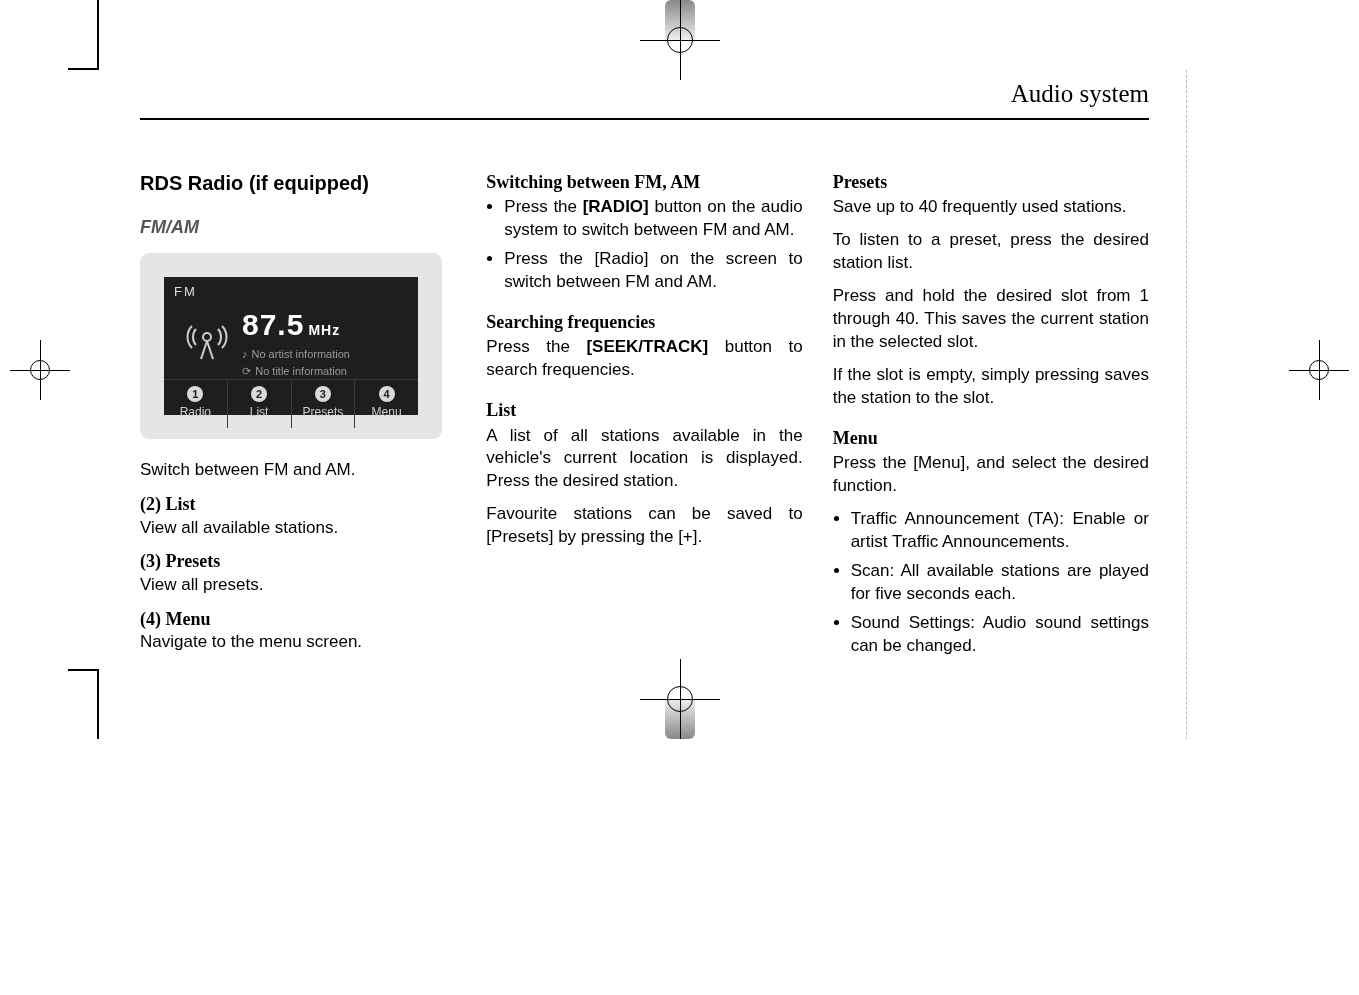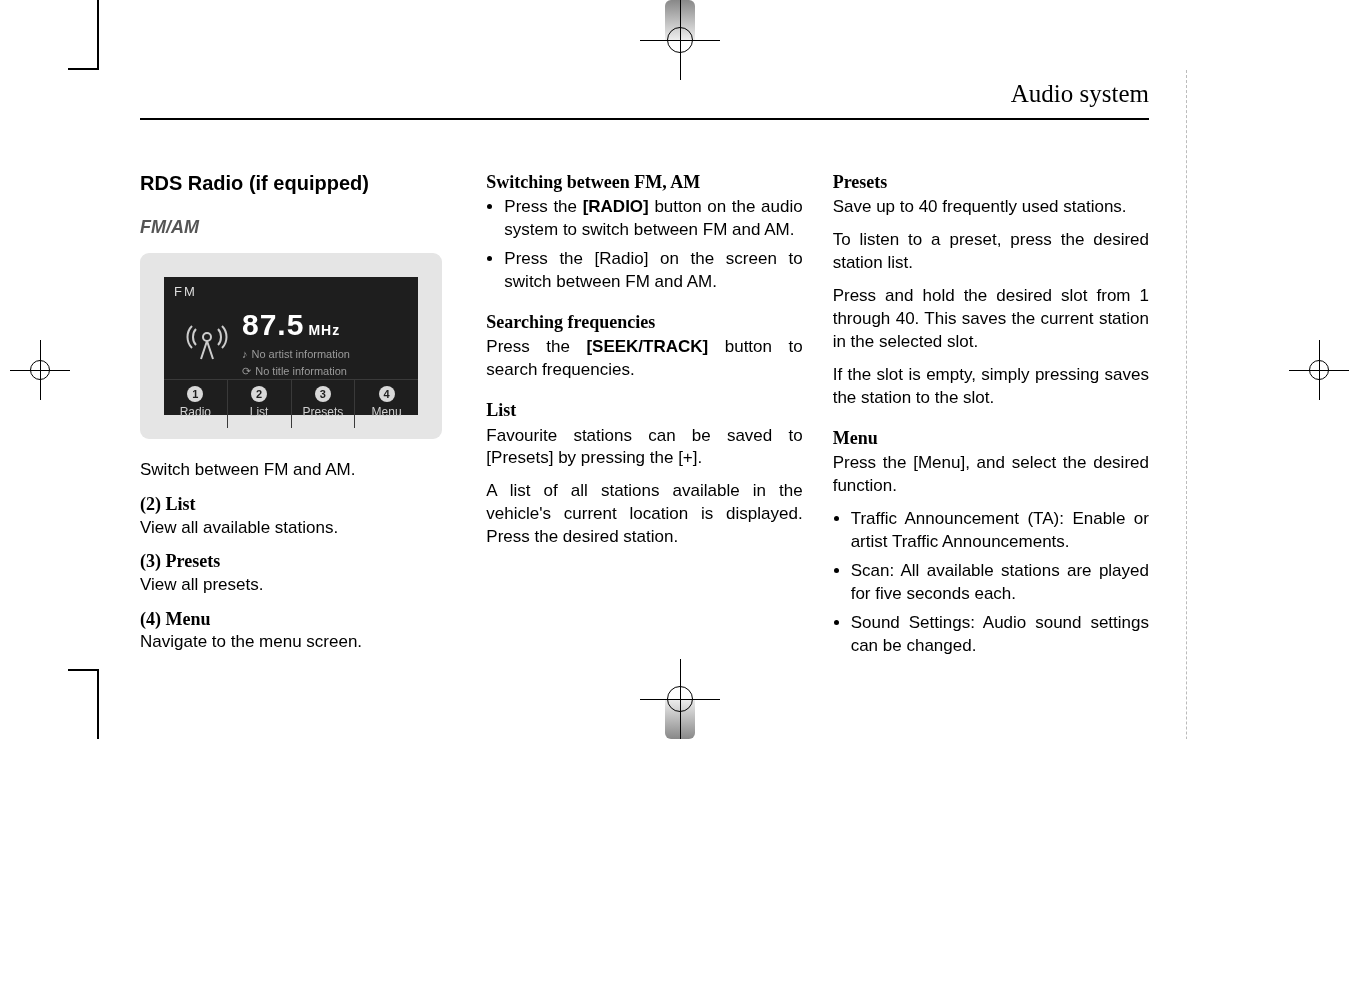--- a/index.html
+++ b/index.html
@@ -313,22 +313,22 @@
         </li>
         <li>Press the [Radio] on the screen to switch between FM and AM.</li>
       </ul>
 
       <div class="serif-b">Searching frequencies</div>
       <p>
         <span>Press the </span><span class="bold">[SEEK/TRACK]</span><span> button to search frequencies.</span>
       </p>
 
       <div class="serif-b">List</div>
+      <p>A list of all stations available in the vehicle's current location is displayed. Press the desired station.</p>
       <p>Favourite stations can be saved to [Presets] by pressing the [+].</p>
-      <p>A list of all stations available in the vehicle's current location is displayed. Press the desired station.</p>
     </div>
 
     <div class="col">
       <div class="serif-b" style="margin-top:0;">Presets</div>
       <p>Save up to 40 frequently used stations.</p>
       <p>To listen to a preset, press the desired station list.</p>
       <p>Press and hold the desired slot from 1 through 40. This saves the current station in the selected slot.</p>
       <p>If the slot is empty, simply pressing saves the station to the slot.</p>
 
       <div class="serif-b">Menu</div>

